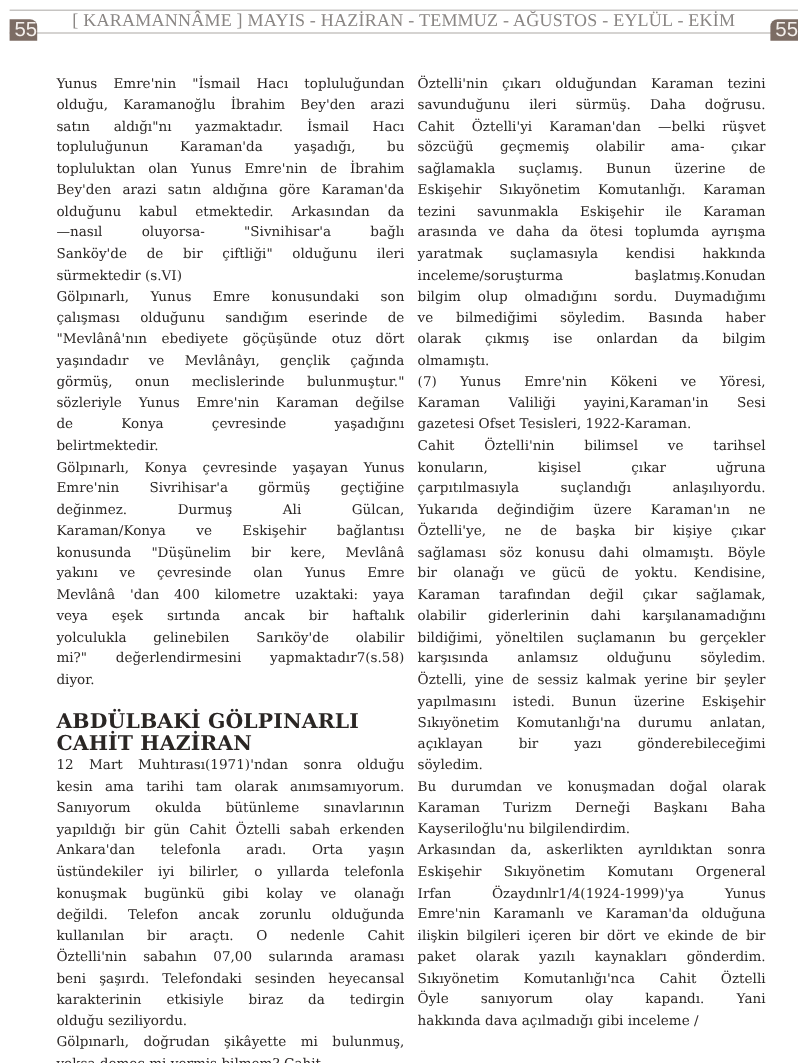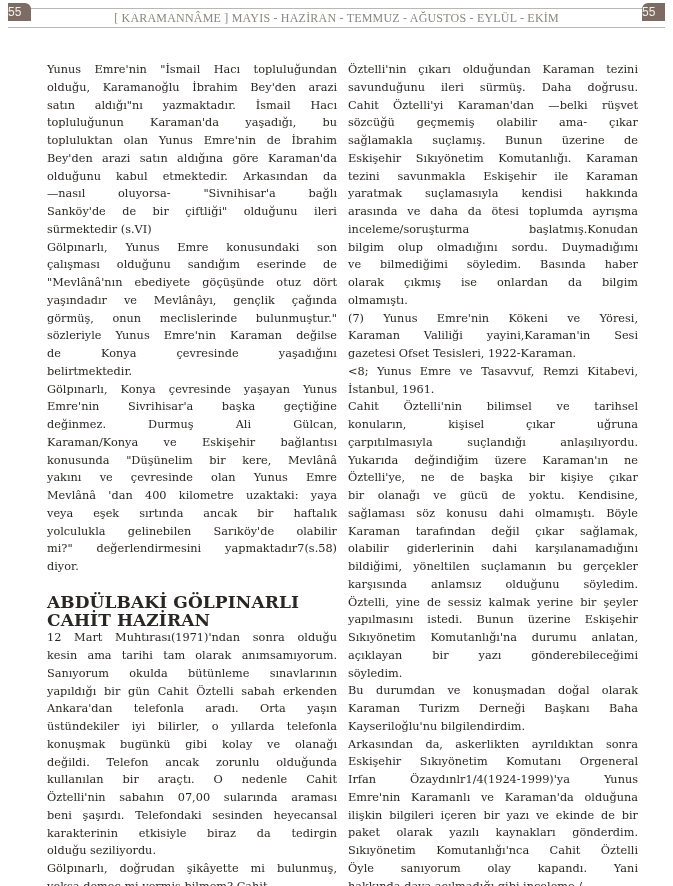--- a/index.html
+++ b/index.html
@@ -6,29 +6,29 @@
   body {
     width:673px; height:886px; background:#ffffff; position:relative; overflow:hidden;
     font-family:"DejaVu Serif", serif; color:#2a2624;
   }
   .header {
     position:absolute; left:8px; top:8px; width:657px; height:18px;
     border-top:1px solid #b9b6b4; border-bottom:1px solid #b9b6b4;
     background:#fff;
   }
   .page-badge {
-    position:absolute; top:3px; height:18px; width:23px;
+    position:absolute; top:16px; height:18px; width:23px;
     background:#7c6c64; color:#f4efec;
-    font-family:"Liberation Sans", sans-serif; font-size:12px; line-height:18px; text-align:left;
+    font-family:"Liberation Sans", sans-serif; font-size:17px; line-height:18px; text-align:right;
   }
   .page-badge.left { left:8px; border-top-right-radius:6px; }
   .page-badge.right { right:8px; border-top-left-radius:6px; }
   .running-head {
     position:absolute; left:40px; right:40px; top:10px; text-align:center;
-    font-family:"Liberation Serif", serif; font-size:12px; color:#8a8684; letter-spacing:0.2px;
+    font-family:"Liberation Serif", serif; font-size:15px; color:#8a8684; letter-spacing:0.2px;
     line-height:16px;
   }
   .col {
     position:absolute; top:61px; width:290px;
     font-size:11.3px; line-height:17.75px; text-align:justify;
   }
   .col.left { left:47px; }
   .col.right { left:348px; }
   .col p { margin:0; }
   .col .line { display:block; text-align:justify; text-align-last:justify; white-space:nowrap; }
@@ -62,21 +62,21 @@
       <span class="line">çalışması olduğunu sandığım eserinde de</span>
       <span class="line">"Mevlânâ'nın ebediyete göçüşünde otuz dört</span>
       <span class="line">yaşındadır ve Mevlânâyı, gençlik çağında</span>
       <span class="line">görmüş, onun meclislerinde bulunmuştur."</span>
       <span class="line">sözleriyle Yunus Emre'nin Karaman değilse</span>
       <span class="line">de Konya çevresinde yaşadığını</span>
       <span class="line last">belirtmektedir.</span>
     </p>
   <p>
       <span class="line">Gölpınarlı, Konya çevresinde yaşayan Yunus</span>
-      <span class="line">Emre'nin Sivrihisar'a başka geçtiğine</span>
+      <span class="line">Emre'nin Sivrihisar'a görmüş geçtiğine</span>
       <span class="line">değinmez. Durmuş Ali Gülcan,</span>
       <span class="line">Karaman/Konya ve Eskişehir bağlantısı</span>
       <span class="line">konusunda "Düşünelim bir kere, Mevlânâ</span>
       <span class="line">yakını ve çevresinde olan Yunus Emre</span>
       <span class="line">Mevlânâ 'dan 400 kilometre uzaktaki: yaya</span>
       <span class="line">veya eşek sırtında ancak bir haftalık</span>
       <span class="line">yolculukla gelinebilen Sarıköy'de olabilir</span>
       <span class="line">mi?" değerlendirmesini yapmaktadır7(s.58)</span>
       <span class="line last">diyor.</span>
     </p>
@@ -106,64 +106,60 @@
 
 <div class="col right">
   <p>
       <span class="line">Öztelli'nin çıkarı olduğundan Karaman tezini</span>
       <span class="line">savunduğunu ileri sürmüş. Daha doğrusu.</span>
       <span class="line">Cahit Öztelli'yi Karaman'dan —belki rüşvet</span>
       <span class="line">sözcüğü geçmemiş olabilir ama- çıkar</span>
       <span class="line">sağlamakla suçlamış. Bunun üzerine de</span>
       <span class="line">Eskişehir Sıkıyönetim Komutanlığı. Karaman</span>
       <span class="line">tezini savunmakla Eskişehir ile Karaman</span>
+      <span class="line">arasında ve daha da ötesi toplumda ayrışma</span>
       <span class="line">yaratmak suçlamasıyla kendisi hakkında</span>
-      <span class="line">arasında ve daha da ötesi toplumda ayrışma</span>
       <span class="line">inceleme/soruşturma başlatmış.Konudan</span>
       <span class="line">bilgim olup olmadığını sordu. Duymadığımı</span>
       <span class="line">ve bilmediğimi söyledim. Basında haber</span>
       <span class="line">olarak çıkmış ise onlardan da bilgim</span>
       <span class="line last">olmamıştı.</span>
     </p>
   <p>
       <span class="line">(7) Yunus Emre'nin Kökeni ve Yöresi,</span>
       <span class="line">Karaman Valiliği yayini,Karaman'in Sesi</span>
       <span class="line last">gazetesi Ofset Tesisleri, 1922-Karaman.</span>
     </p>
   <p>
-      <span class="line">&lt;8; Yunus Emre ve Tasavvuf, Remzi Kitabevi,</span>
-      <span class="line last">İstanbul, 1961.</span>
-    </p>
-  <p>
       <span class="line">Cahit Öztelli'nin bilimsel ve tarihsel</span>
       <span class="line">konuların, kişisel çıkar uğruna</span>
       <span class="line">çarpıtılmasıyla suçlandığı anlaşılıyordu.</span>
       <span class="line">Yukarıda değindiğim üzere Karaman'ın ne</span>
       <span class="line">Öztelli'ye, ne de başka bir kişiye çıkar</span>
+      <span class="line">sağlaması söz konusu dahi olmamıştı. Böyle</span>
       <span class="line">bir olanağı ve gücü de yoktu. Kendisine,</span>
-      <span class="line">sağlaması söz konusu dahi olmamıştı. Böyle</span>
       <span class="line">Karaman tarafından değil çıkar sağlamak,</span>
       <span class="line">olabilir giderlerinin dahi karşılanamadığını</span>
       <span class="line">bildiğimi, yöneltilen suçlamanın bu gerçekler</span>
       <span class="line">karşısında anlamsız olduğunu söyledim.</span>
       <span class="line">Öztelli, yine de sessiz kalmak yerine bir şeyler</span>
       <span class="line">yapılmasını istedi. Bunun üzerine Eskişehir</span>
       <span class="line">Sıkıyönetim Komutanlığı'na durumu anlatan,</span>
       <span class="line">açıklayan bir yazı gönderebileceğimi</span>
       <span class="line last">söyledim.</span>
     </p>
   <p>
       <span class="line">Bu durumdan ve konuşmadan doğal olarak</span>
       <span class="line">Karaman Turizm Derneği Başkanı Baha</span>
       <span class="line last">Kayseriloğlu'nu bilgilendirdim.</span>
     </p>
   <p>
       <span class="line">Arkasından da, askerlikten ayrıldıktan sonra</span>
       <span class="line">Eskişehir Sıkıyönetim Komutanı Orgeneral</span>
       <span class="line">Irfan Özaydınlr1/4(1924-1999)'ya Yunus</span>
       <span class="line">Emre'nin Karamanlı ve Karaman'da olduğuna</span>
-      <span class="line">ilişkin bilgileri içeren bir yazı ve ekinde de bir</span>
+      <span class="line">ilişkin bilgileri içeren bir dört ve ekinde de bir</span>
       <span class="line">paket olarak yazılı kaynakları gönderdim.</span>
       <span class="line">Sıkıyönetim Komutanlığı'nca Cahit Öztelli</span>
       <span class="line">Öyle sanıyorum olay kapandı. Yani</span>
       <span class="line last">hakkında dava açılmadığı gibi inceleme /</span>
     </p>
 </div>
 
 </body></html>

